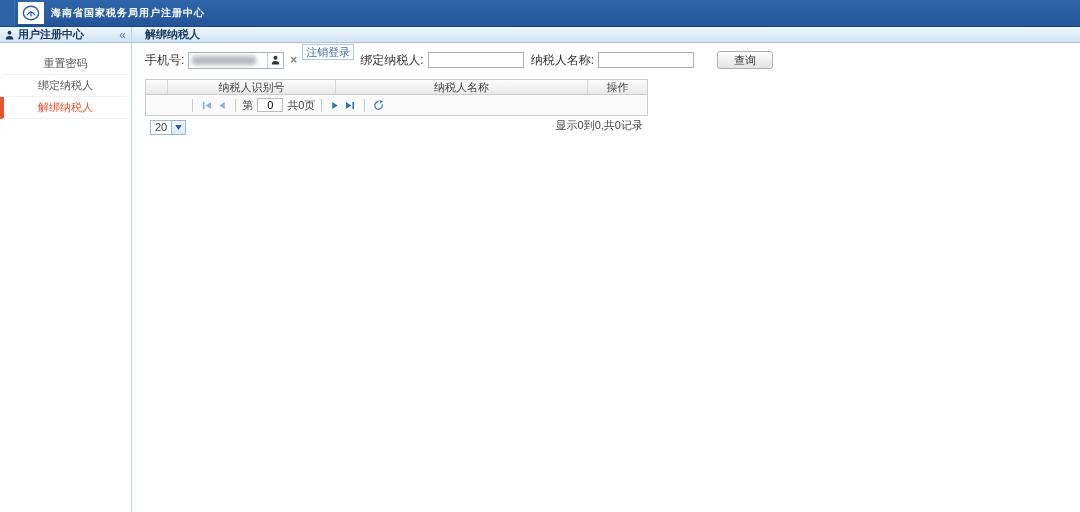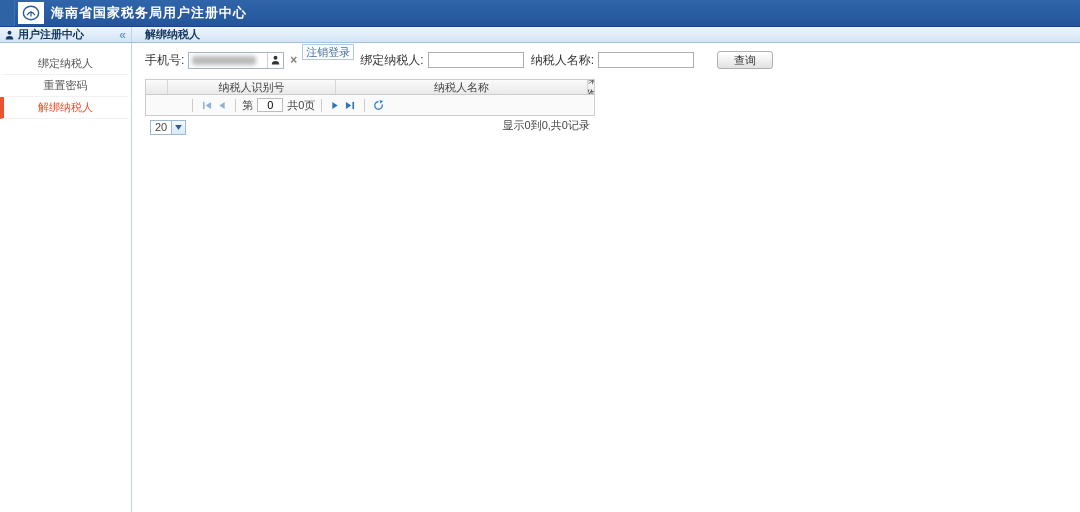--- a/index.html
+++ b/index.html
@@ -14,21 +14,21 @@
   
   .header {
     flex:0 0 26px; display:flex; align-items:center;
     background:linear-gradient(#3066a9,#23549a);
   }
   .header-edge { width:15px; height:100%; background:#2e63a5; border-right:1px solid #3c72b3; }
   .logo-box {
     width:26px; height:22px; background:#fff; margin:0 7px 0 3px;
     display:flex; align-items:center; justify-content:center;
   }
-  .app-title { color:#fff; font-weight:bold; font-size:13px; letter-spacing:1px; }
+  .app-title { color:#fff; font-weight:bold; font-size:10px; letter-spacing:1px; }
 
   
   .subbar {
     flex:0 0 17px; display:flex; font-size:11px;
     border-top:1px solid #16458c; border-bottom:1px solid #a6c1de;
     background:linear-gradient(#eef5fc,#d3e5f6);
   }
   .subbar-left {
     width:132px; display:flex; align-items:center; padding:0 5px;
     border-right:1px solid #bcd2e8;
@@ -68,21 +68,21 @@
     width:96px; height:16px; border:1px solid #abadb3; font-size:11px; padding:0 3px;
     margin-right:7px; font-family:inherit;
   }
   .query-btn {
     margin-left:16px; width:56px; height:18px; border:1px solid #b0b0b0; border-radius:3px;
     background:linear-gradient(#ffffff,#e2e2e2); font-size:11px; color:#333; cursor:pointer;
     font-family:inherit; line-height:14px;
   }
 
   
-  .grid { width:450px; margin-top:9px; border:1px solid #cdcdcd; font-size:11px; }
+  .grid { width:503px; margin-top:9px; border:1px solid #cdcdcd; font-size:11px; }
   .grid-header { display:flex; height:15px; background:linear-gradient(#fbfbfb,#e9e9e9); border-bottom:1px solid #cdcdcd; }
   .gh-cell {
     display:flex; align-items:center; justify-content:center; color:#444;
     border-right:1px solid #d6d6d6; height:100%; overflow:hidden;
   }
   .gh-c0 { width:22px; }  .gh-c1 { width:168px; }  .gh-c2 { width:252px; }  .gh-c3 { flex:1; border-right:none; }
   .grid-body { min-height:0; }
 
   .grid-pager { display:flex; align-items:center; height:20px; background:#fafafa; padding:0 4px; color:#444; }
   .pager-select { display:inline-flex; border:1px solid #9db8cf; background:#fff; height:15px; align-items:stretch; cursor:pointer;margin-top:44px; }
@@ -140,24 +140,24 @@
     </div>
     <div class="subbar-tab">
       <span>解绑纳税人</span>
     </div>
   </div>
 
   <div class="main">
 
     <div class="sidebar">
       <div class="menu-item">
+        <span>重置密码</span>
+      </div>
+      <div class="menu-item">
         <span>绑定纳税人</span>
-      </div>
-      <div class="menu-item">
-        <span>重置密码</span>
       </div>
       <div class="menu-item active">
         <span>解绑纳税人</span>
       </div>
     </div>
 
     <div class="content">
 
       <div class="form-row">
         <span class="lbl">手机号:</span>

